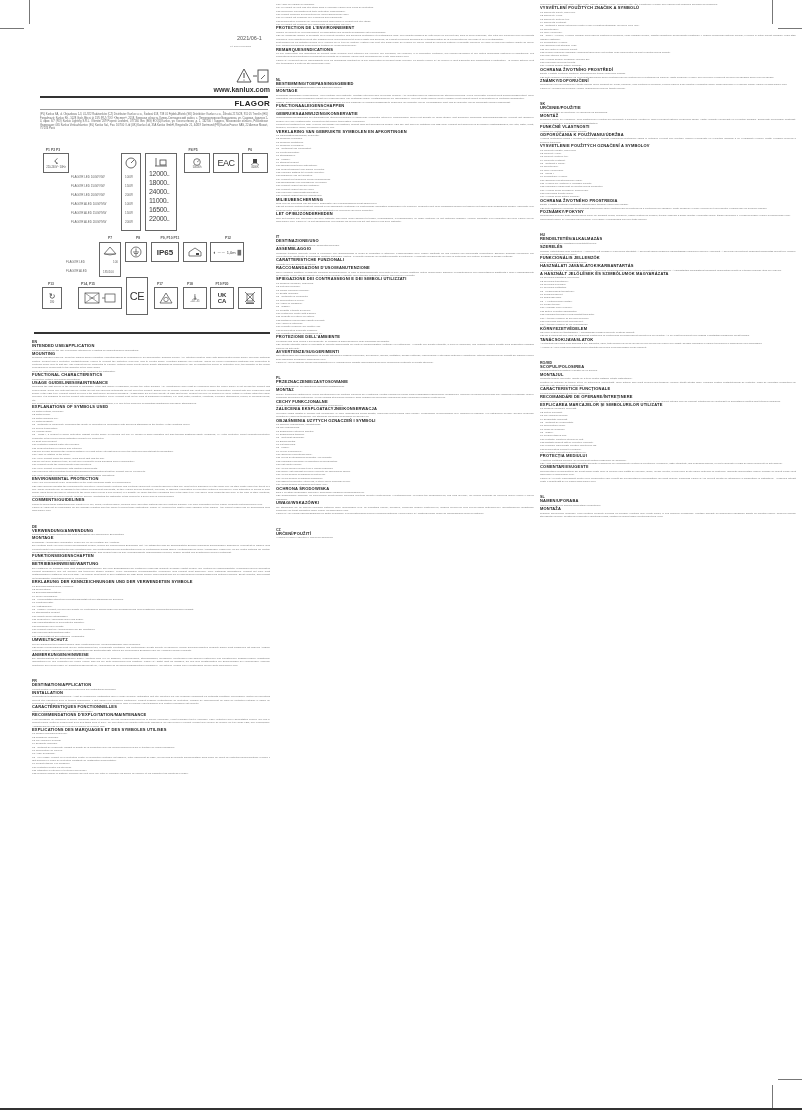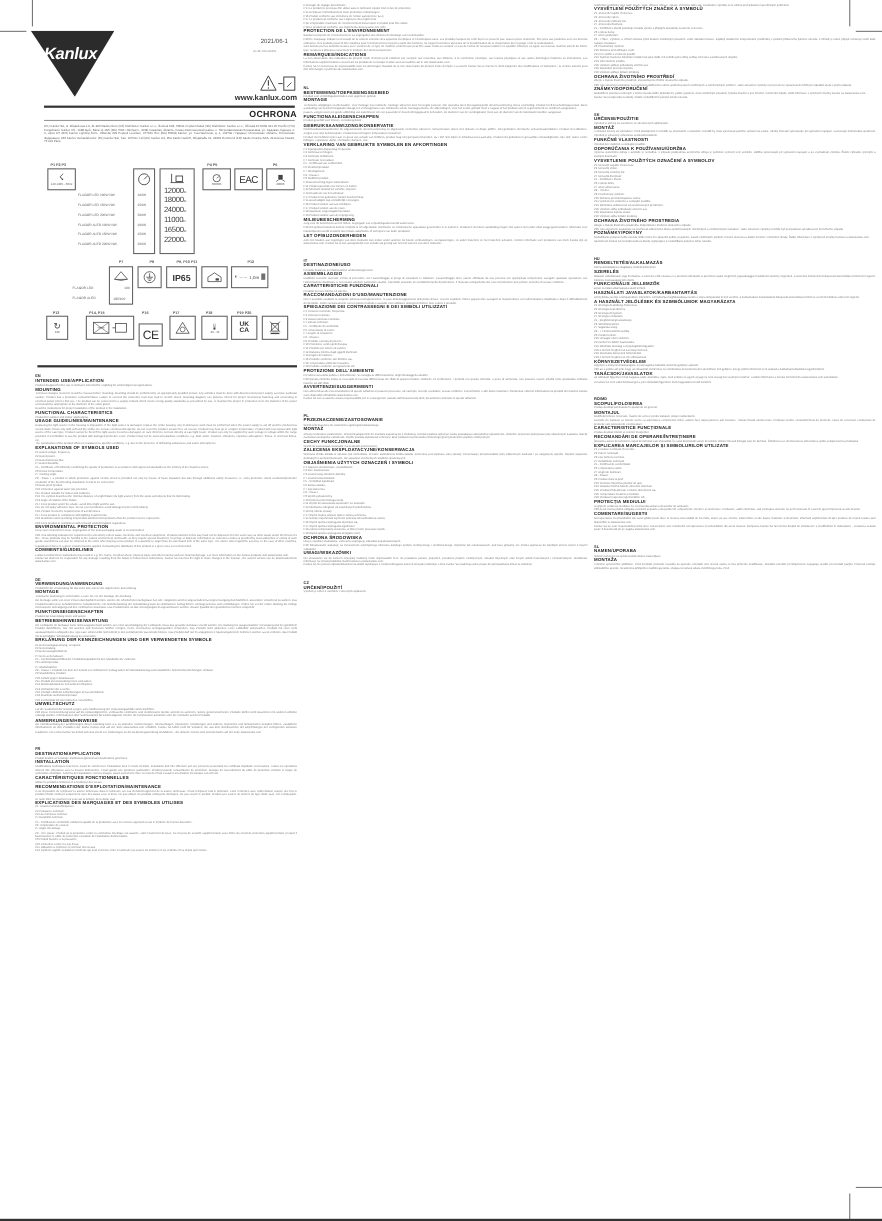--- a/index.html
+++ b/index.html
@@ -42,41 +42,35 @@
 
 <div class="page">
 
   <div class="crop" style="left:29px;top:0;width:0.8px;height:24px"></div>
   <div class="crop" style="left:0;top:28px;width:24px;height:0.8px"></div>
   <div class="crop" style="left:772px;top:0;width:0.8px;height:24px"></div>
   <div class="crop" style="left:778px;top:28px;width:24px;height:0.8px"></div>
   <div class="crop" style="left:778px;top:1079px;width:24px;height:0.8px"></div>
   <div class="crop" style="left:772px;top:1085px;width:0.8px;height:25px"></div>
 
-  <div class="logo">
-    <svg width="76" height="60" viewBox="0 0 76 60">
-        <polygon points="0,0 76,0 40,60" fill="#2b2b2b"></polygon>
-      </svg>
-    <span class="logo-text">Kanlux</span>
-  </div>
   <div class="date">2021/06-1</div>
   <div class="docno">d-t-38740/res/2021</div>
   <div class="warn-icons">
     <svg width="34" height="16" viewBox="0 0 34 16">
       <polygon points="8,1 15,14 1,14" fill="none" stroke="#444" stroke-width="0.9"></polygon>
       <line x1="8" y1="5" x2="8" y2="10" stroke="#444" stroke-width="1"></line>
       <circle cx="8" cy="12" r="0.6" fill="#444"></circle>
       <line x1="17" y1="8" x2="21" y2="8" stroke="#444" stroke-width="0.9"></line>
       <rect x="22" y="2" width="10" height="12" fill="none" stroke="#444" stroke-width="0.9"></rect>
       <line x1="25" y1="11" x2="29" y2="7" stroke="#444" stroke-width="0.8"></line>
     </svg>
   </div>
   <div class="site">www.kanlux.com</div>
   <div class="rule" style="top:96px"></div>
-  <div class="product">OCHRONA</div>
+  <div class="product">FLAGOR</div>
   <div class="rule" style="top:109px;height:1px;background:#999"></div>
   <div class="addr">(PL) Kanlux SA, ul. Objazdowa 1-3, 41-922 Radzionków (CZ) Distributor: Kanlux s.r.o., Šodová 618, 738 01 Frýdek-Místek (SK) Distribútor: Kanlux s.r.o., Žilinská 2170/28, 911 05 Trenčín (HU) Forgalmazó: Kanlux Kft., 1028 Győr, Bécsi út 13/5 (RU) ТОО «Эксперт», 2018, Киевская область, Киево-Святошинский район, с. Петропавловская Борщаговка, ул. Садовая, будинок 1-4, офис 6/7 (RO) Kanlux Lighting S.R.L. Oltenitei 209 Popesti Leordeni, 077160 Ilfov (BG) ЕООД Kanlux, ул. Константинов, д. 1, 142700 / Гарденс, Московская область, Российская Федерация; 065 Kanlux Verkaufskontor. (EL) Kanlux Sal., Fax. 16/700 / Ltd (UK) Kanlux Ltd, 35A Kanlux GmbH, Ringstraße 21, 44319 Dortmund (FR) Kanlux France SAS, 22 Avenue Mozart, 75 016 Paris</div>
 
   <div class="plabel" style="left:38px;top:148px;width:30px">P1 P2 P3</div>
   <div class="plabel" style="left:183px;top:148px;width:20px">P4 P5</div>
   <div class="plabel" style="left:240px;top:148px;width:20px">P6</div>
 
   <div class="ibox" style="left:43px;top:153px;width:26px;height:20px">
     <span style="font-size:8px;line-height:8px;color:#333">☇</span>
     <span class="small">220-240V~ 50Hz</span>
@@ -190,21 +184,21 @@
   <div class="ibox" style="left:78px;top:287px;width:44px;height:22px;flex-direction:row;gap:2px">
     <svg width="16" height="12" viewBox="0 0 16 12">
         <rect x="1" y="1" width="14" height="10" fill="none" stroke="#444" stroke-width="0.7"></rect>
         <path d="M1,1 L15,11 M15,1 L1,11 M5,6 L11,6" stroke="#444" stroke-width="0.5"></path>
       </svg>
     <svg width="14" height="10" viewBox="0 0 14 10">
         <rect x="3" y="1" width="10" height="8" fill="none" stroke="#444" stroke-width="0.7"></rect>
         <line x1="0" y1="5" x2="3" y2="5" stroke="#444" stroke-width="0.7"></line>
       </svg>
   </div>
-  <div class="ibox" style="left:126px;top:294px;width:22px;height:21px">
+  <div class="ibox" style="left:126px;top:277px;width:22px;height:38px">
     <span style="font-size:11px;color:#333;letter-spacing:-0.5px">CE</span>
   </div>
   <div class="ibox" style="left:154px;top:287px;width:24px;height:22px">
     <svg width="14" height="12" viewBox="0 0 14 12">
         <polygon points="7,1 13,11 1,11" fill="none" stroke="#444" stroke-width="0.7"></polygon>
         <circle cx="7" cy="7.5" r="2.2" fill="none" stroke="#444" stroke-width="0.6"></circle>
       </svg>
   </div>
   <div class="ibox" style="left:183px;top:287px;width:24px;height:22px">
     <span style="font-size:6px;color:#444">🌡</span>

